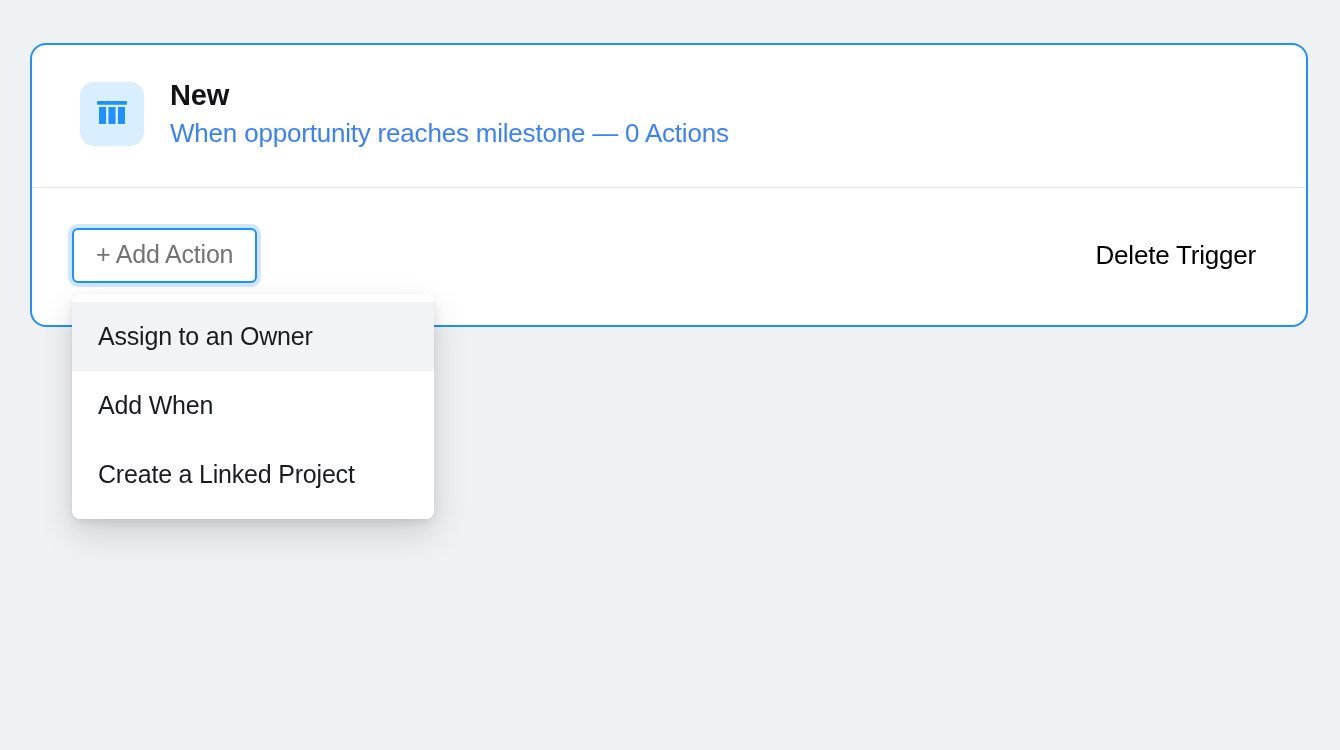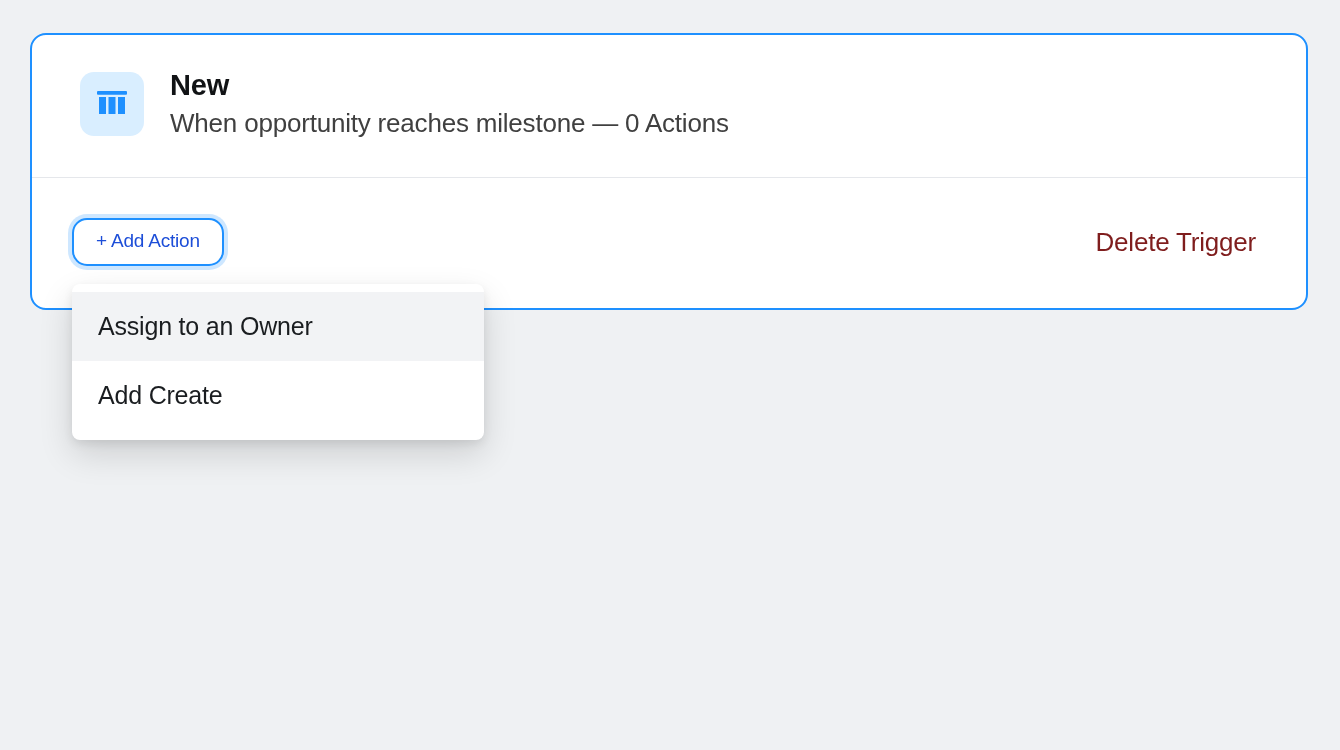--- a/index.html
+++ b/index.html
@@ -6,21 +6,21 @@
   body {
     background: #eff1f3;
     font-family: -apple-system, BlinkMacSystemFont, "Segoe UI", Helvetica, Arial, sans-serif;
     width: 1340px;
     height: 750px;
     overflow: hidden;
     position: relative;
   }
   .card {
     position: absolute;
-    top: 33px;
+    top: 43px;
     left: 30px;
     right: 32px;
     background: #ffffff;
     border: 2px solid #1e90ff;
     border-radius: 16px;
   }
   .card-header {
     display: flex;
     align-items: center;
     padding: 34px 48px 38px 48px;
@@ -41,66 +41,66 @@
   .header-text { display: flex; flex-direction: column; gap: 6px; }
   .trigger-title {
     font-size: 29px;
     font-weight: 700;
     color: #111315;
     letter-spacing: -0.2px;
   }
   .trigger-subtitle {
     font-size: 26px;
     font-weight: 400;
-    color: #404040;
+    color: #3b82f6;
     letter-spacing: -0.2px;
   }
   .card-footer {
     display: flex;
     justify-content: space-between;
     align-items: center;
     padding: 40px 50px 42px 40px;
   }
   .add-action-wrap { position: relative; }
   .add-action-btn {
     display: inline-flex;
     align-items: center;
     padding: 10px 22px 12px 22px;
     background: #ffffff;
     border: 2px solid #1e90ff;
-    border-radius: 15px;
+    border-radius: 6px;
     box-shadow: 0 0 0 4px rgba(30,144,255,0.22);
-    color: #1d4ed8;
-    font-size: 19px;
+    color: #737373;
+    font-size: 25px;
     font-weight: 500;
     cursor: pointer;
     font-family: inherit;
     letter-spacing: -0.2px;
   }
   .dropdown {
     position: absolute;
     top: 66px;
     left: 0;
-    width: 412px;
+    width: 362px;
     background: #ffffff;
     border-radius: 8px;
     box-shadow: 0 14px 34px rgba(0,0,0,0.14), 0 4px 10px rgba(0,0,0,0.08);
     padding: 8px 0 10px 0;
     z-index: 10;
   }
   .dropdown-item {
     padding: 20px 26px;
     font-size: 25px;
     color: #1a1d20;
     cursor: pointer;
     letter-spacing: -0.2px;
   }
   .dropdown-item.highlight { background: #f2f3f5; }
   .delete-link {
-    color: #7f1d1d;
+    color: #000000;
     font-size: 26px;
     font-weight: 500;
     cursor: pointer;
     letter-spacing: -0.2px;
     margin-left: 37px;
   }
 </style>
 </head>
 <body>
 
@@ -118,18 +118,19 @@
       <div class="trigger-title">New</div>
       <div class="trigger-subtitle">When opportunity reaches milestone — 0 Actions</div>
     </div>
   </div>
 
   <div class="card-footer">
     <div class="add-action-wrap">
       <button class="add-action-btn">+ Add Action</button>
       <div class="dropdown">
         <div class="dropdown-item highlight">Assign to an Owner</div>
-        <div class="dropdown-item">Add Create</div>
+        <div class="dropdown-item">Add When</div>
+        <div class="dropdown-item">Create a Linked Project</div>
       </div>
     </div>
     <div class="delete-link">Delete Trigger</div>
   </div>
 </div>
 
 </body></html>

